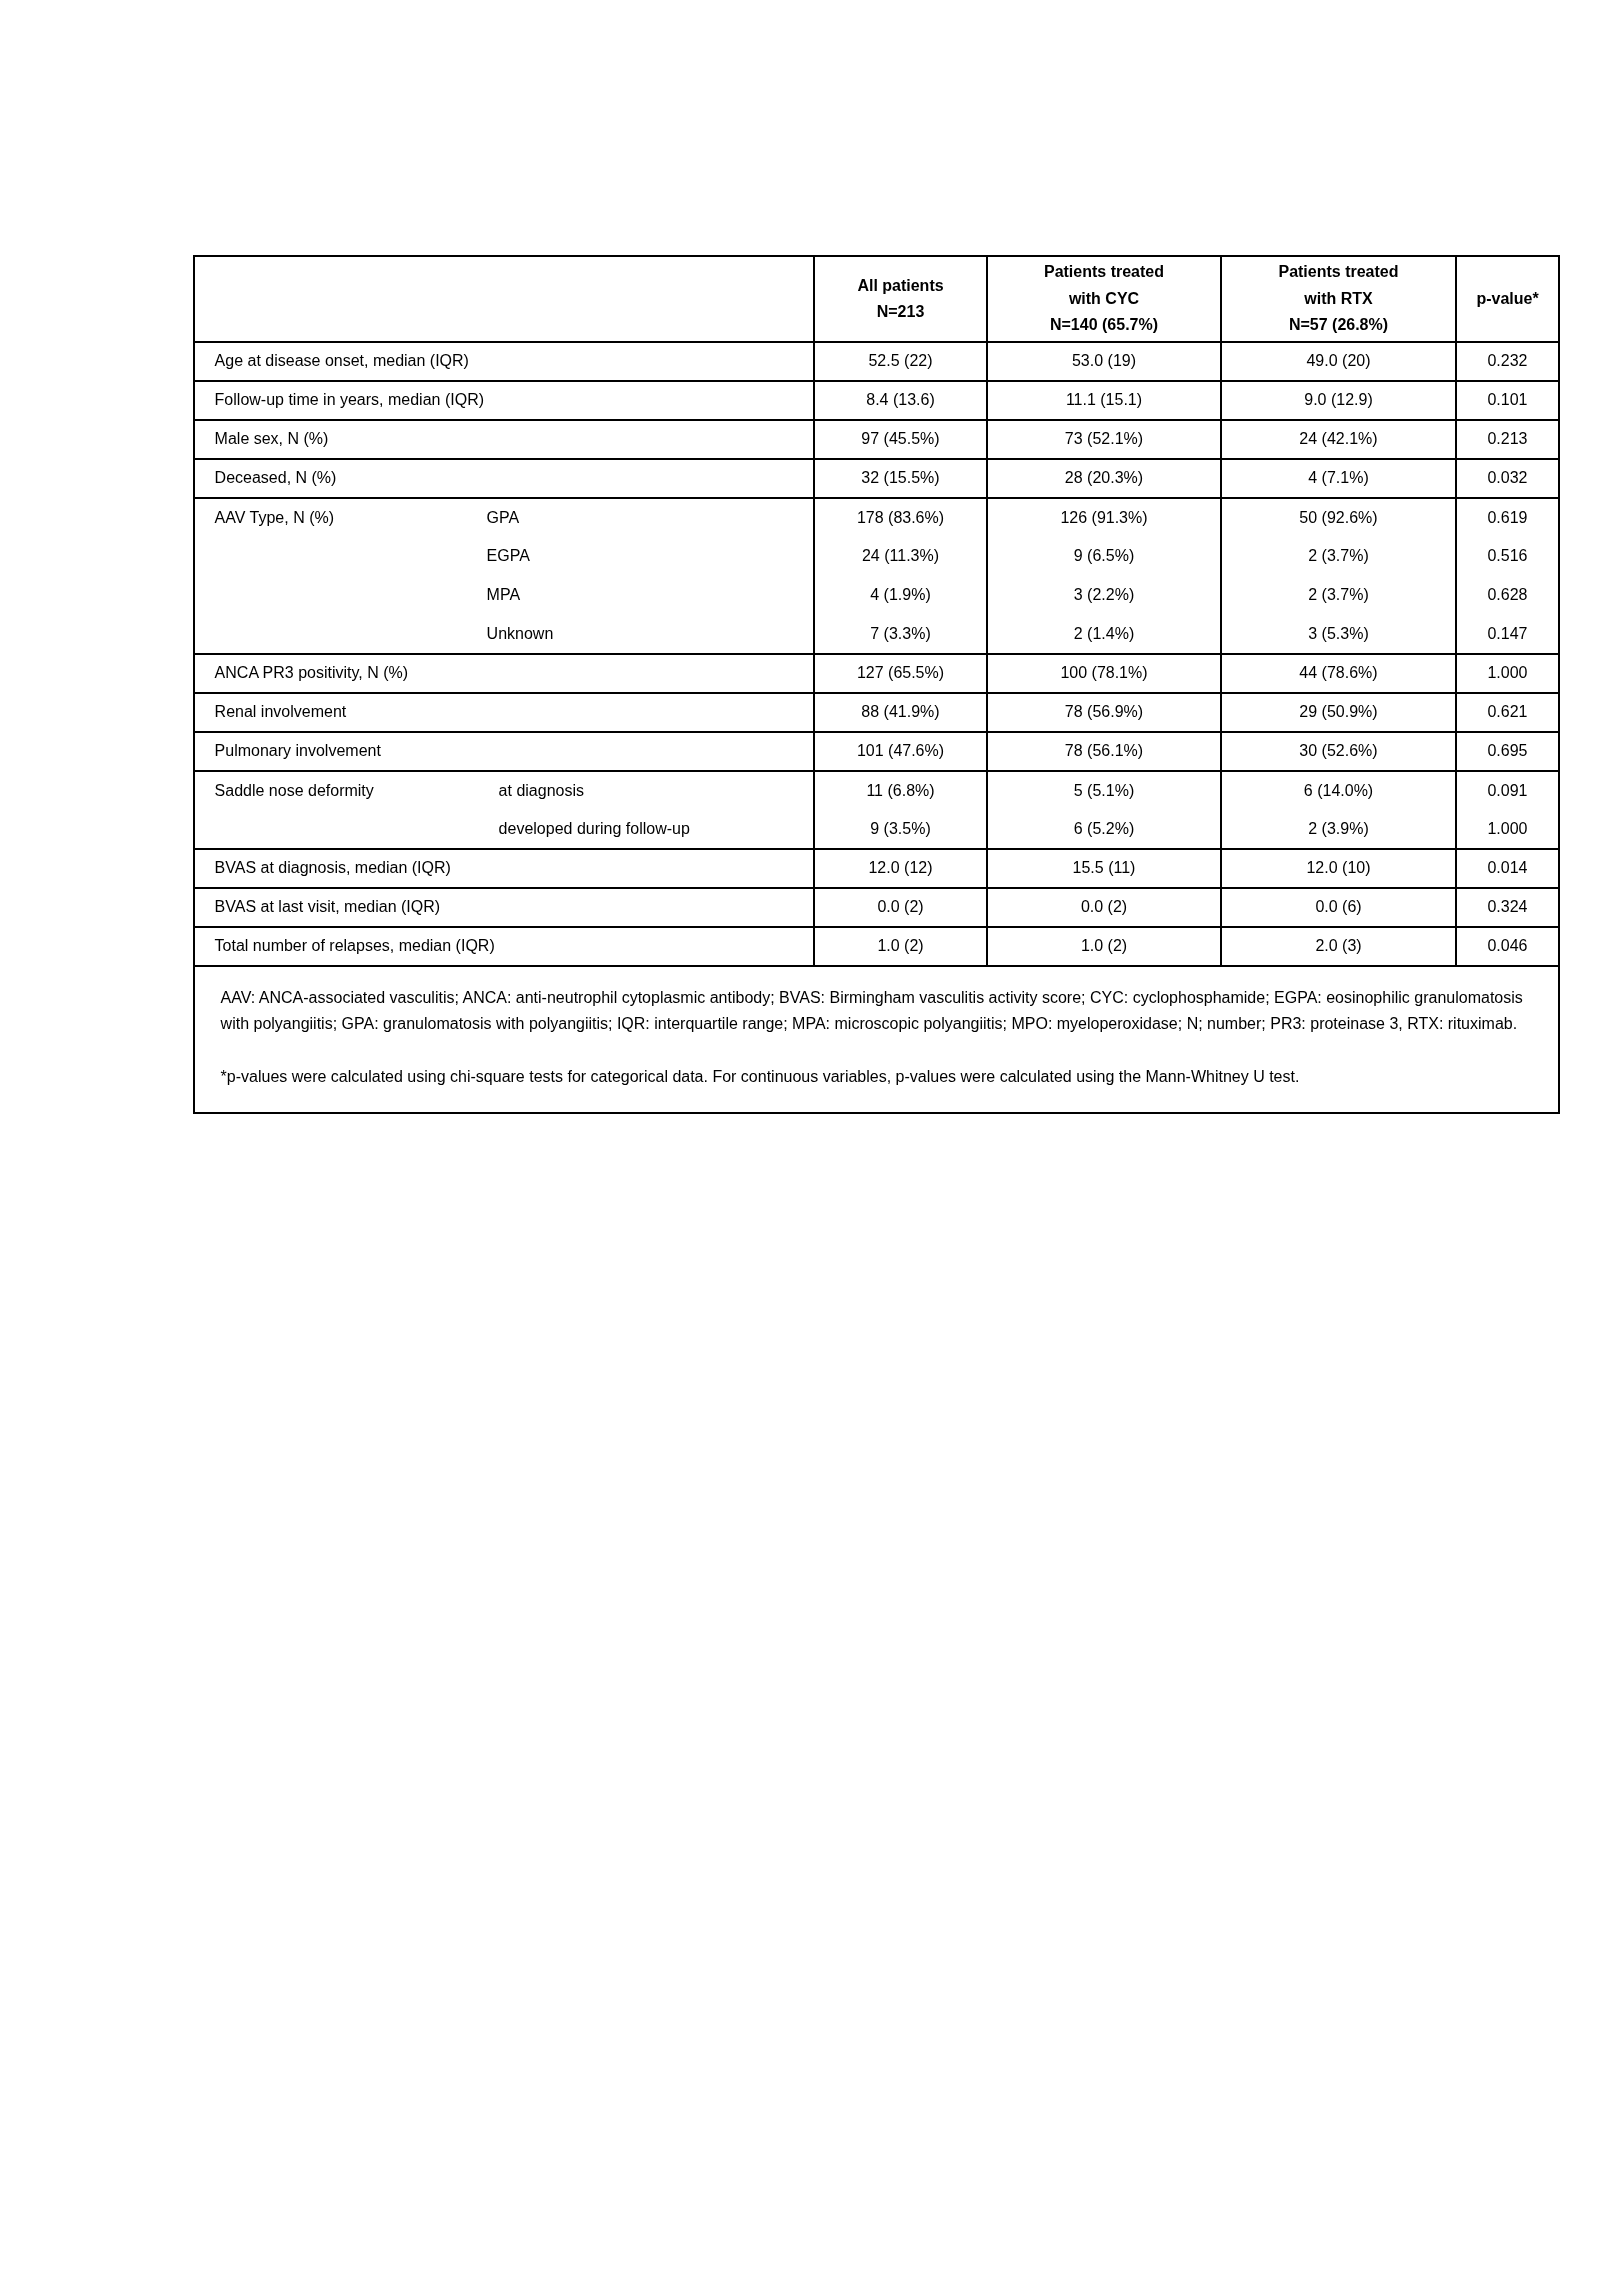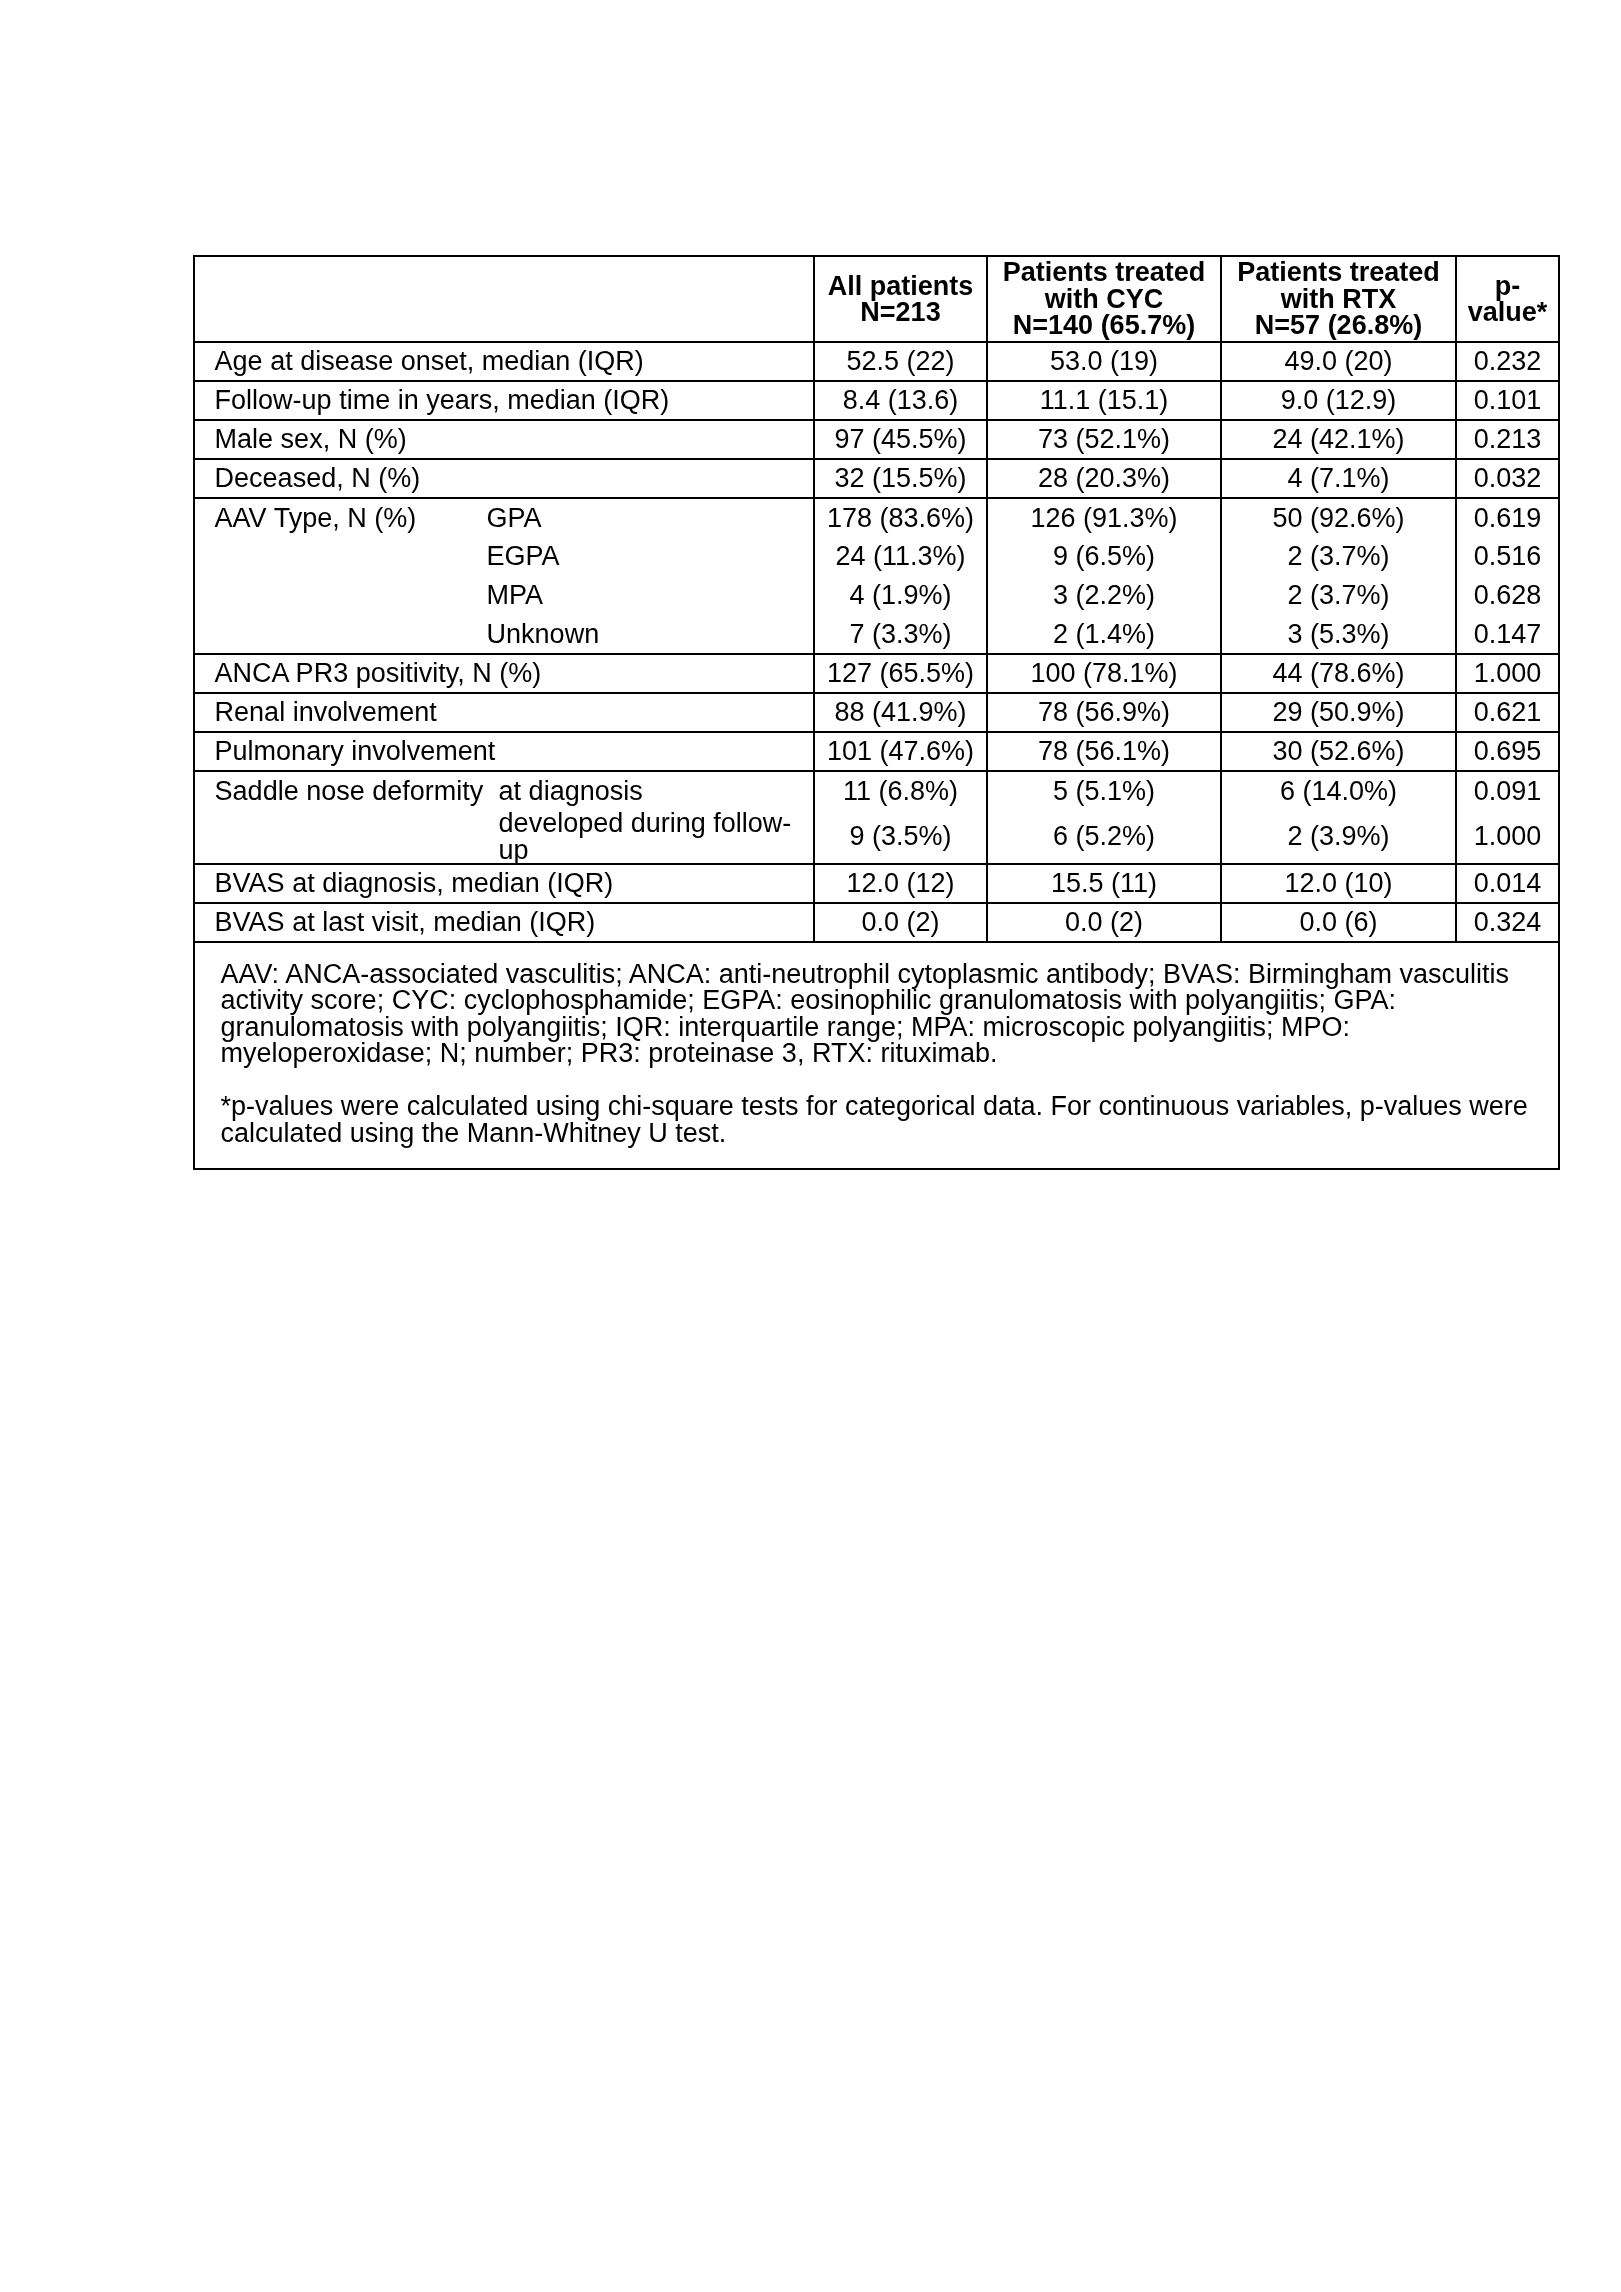--- a/index.html
+++ b/index.html
@@ -9,21 +9,21 @@
     position: relative;
     font-family: "Liberation Sans", sans-serif;
     color: #000000;
   }
   table.char-table {
     position: absolute;
     left: 193px; top: 255px;
     width: 1365px;
     border-collapse: collapse;
     table-layout: fixed;
-    font-size: 27px;
+    font-size: 16px;
     line-height: 26.5px;
     color: #000;
   }
   .char-table th, .char-table td {
     border: 2px solid #000;
     padding: 0;
     vertical-align: middle;
     overflow: hidden;
   }
   .char-table th {
@@ -206,20 +206,27 @@
       <td class="val">0.014</td>
     </tr>
     <tr>
       <td class="lbl">BVAS at last visit, median (IQR)</td>
       <td class="val">0.0 (2)</td>
       <td class="val">0.0 (2)</td>
       <td class="val">0.0 (6)</td>
       <td class="val">0.324</td>
     </tr>
     <tr>
+      <td class="lbl">Total number of relapses, median (IQR)</td>
+      <td class="val">1.0 (2)</td>
+      <td class="val">1.0 (2)</td>
+      <td class="val">2.0 (3)</td>
+      <td class="val">0.046</td>
+    </tr>
+    <tr>
       <td class="footer-cell" colspan="5">
         <p>AAV: ANCA-associated vasculitis; ANCA: anti-neutrophil cytoplasmic antibody; BVAS: Birmingham vasculitis activity score; CYC: cyclophosphamide; EGPA: eosinophilic granulomatosis with polyangiitis; GPA: granulomatosis with polyangiitis; IQR: interquartile range; MPA: microscopic polyangiitis; MPO: myeloperoxidase; N; number; PR3: proteinase 3, RTX: rituximab.</p>
         <p class="pnote">*p-values were calculated using chi-square tests for categorical data. For continuous variables, p-values were calculated using the Mann-Whitney U test.</p>
       </td>
     </tr>
   </tbody>
 </table>
 
 
 </body></html>

